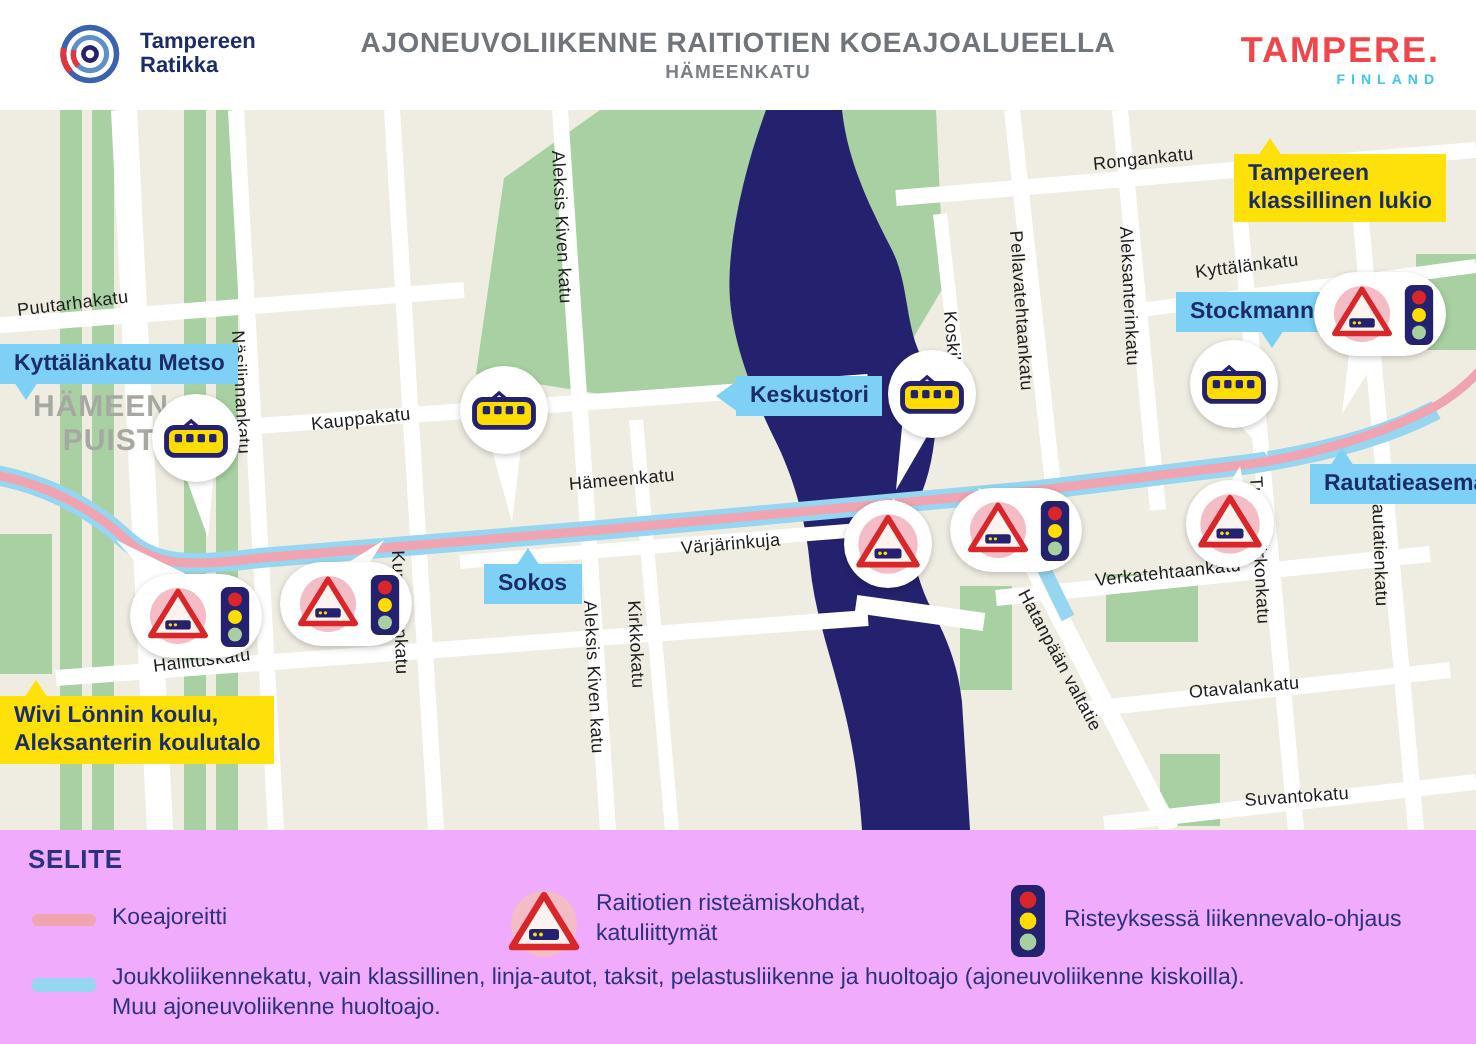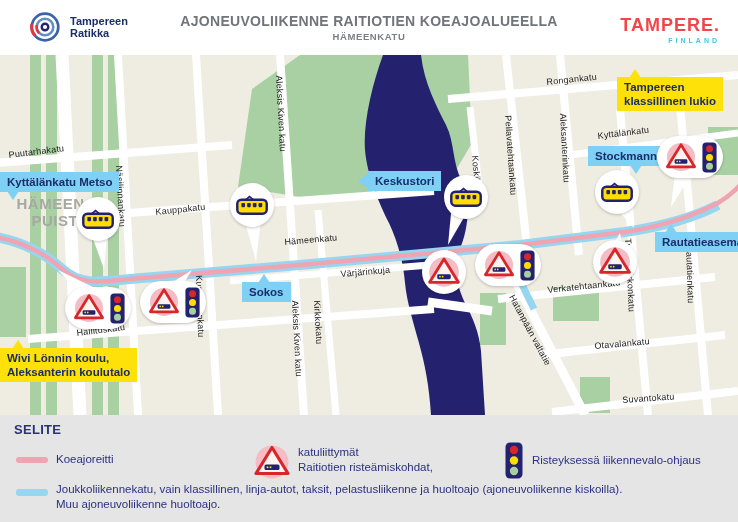--- a/index.html
+++ b/index.html
@@ -40,21 +40,21 @@
   .ptr-left{position:absolute;left:-10px;top:50%;margin-top:-8px;width:0;height:0;
             border-top:8px solid transparent;border-bottom:8px solid transparent;
             border-right:11px solid #7ED0F4;}
 
   .stop{position:absolute;width:44px;height:44px;border-radius:50%;background:#fff;
         box-shadow:0 1px 3px rgba(0,0,0,.22);display:flex;align-items:center;justify-content:center;}
   .pill{position:absolute;width:66px;height:42px;border-radius:21px;background:#fff;
         box-shadow:0 1px 3px rgba(0,0,0,.22);display:flex;align-items:center;justify-content:center;gap:4px;}
 
   
-  .legend{position:absolute;left:0;top:415px;width:738px;height:107px;background:#e5e5e5;color:#2B3080;}
+  .legend{position:absolute;left:0;top:415px;width:738px;height:107px;background:#f0abfc;color:#2B3080;}
   .legend-title{position:absolute;left:14px;top:7px;font-size:13px;font-weight:bold;letter-spacing:.3px;}
   .lg-text{position:absolute;font-size:11.5px;line-height:15px;}
   .swatch{position:absolute;border-radius:3px;}
 </style>
 </head>
 <body>
 
 <svg width="0" height="0" style="position:absolute">
   <defs>
     <symbol id="sym-tram" viewBox="0 0 44 28">
@@ -194,21 +194,21 @@
   <div class="park-name">
     <div>HÄMEEN-</div>
     <div>PUISTO</div>
   </div>
 
 
   <div class="poi" style="left:0;top:117px">
     <span>Kyttälänkatu Metso</span>
     <i class="ptr ptr-down" style="left:7px"></i>
   </div>
-  <div class="poi" style="left:368px;top:116px">
+  <div class="poi" style="left:368px;top:133px">
     <span>Keskustori</span>
     <i class="ptr-left"></i>
   </div>
   <div class="poi" style="left:242px;top:227px">
     <span>Sokos</span>
     <i class="ptr ptr-up" style="left:16px"></i>
   </div>
   <div class="poi" style="left:588px;top:91px">
     <span>Stockmann</span>
     <i class="ptr ptr-down" style="left:42px"></i>
@@ -298,22 +298,22 @@
 <div class="legend">
   <div class="legend-title">SELITE</div>
 
   <div class="swatch" style="left:16px;top:42px;width:32px;height:6px;background:#F0A3B0"></div>
   <div class="lg-text" style="left:56px;top:37px">Koeajoreitti</div>
 
   <svg style="position:absolute;left:252px;top:27px" width="40" height="40">
       <use href="#sym-warn"></use>
     </svg>
   <div class="lg-text" style="left:298px;top:30px">
+    <div>Raitiotien risteämiskohdat,</div>
     <div>katuliittymät</div>
-    <div>Raitiotien risteämiskohdat,</div>
   </div>
 
   <svg style="position:absolute;left:505px;top:27px" width="18" height="37">
       <use href="#sym-light"></use>
     </svg>
   <div class="lg-text" style="left:532px;top:38px">Risteyksessä liikennevalo-ohjaus</div>
 
   <div class="swatch" style="left:16px;top:74px;width:32px;height:7px;background:#96D6F0"></div>
   <div class="lg-text" style="left:56px;top:67px;width:676px">
     <div>Joukkoliikennekatu, vain klassillinen, linja-autot, taksit, pelastusliikenne ja huoltoajo (ajoneuvoliikenne kiskoilla).</div>

